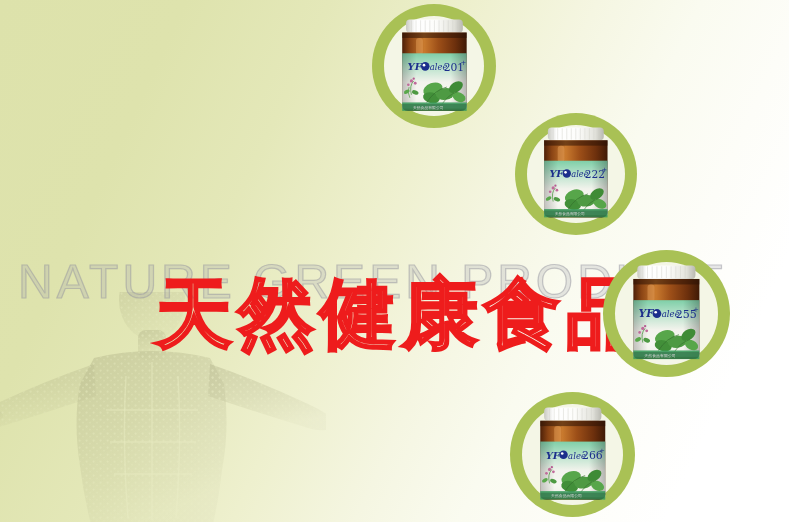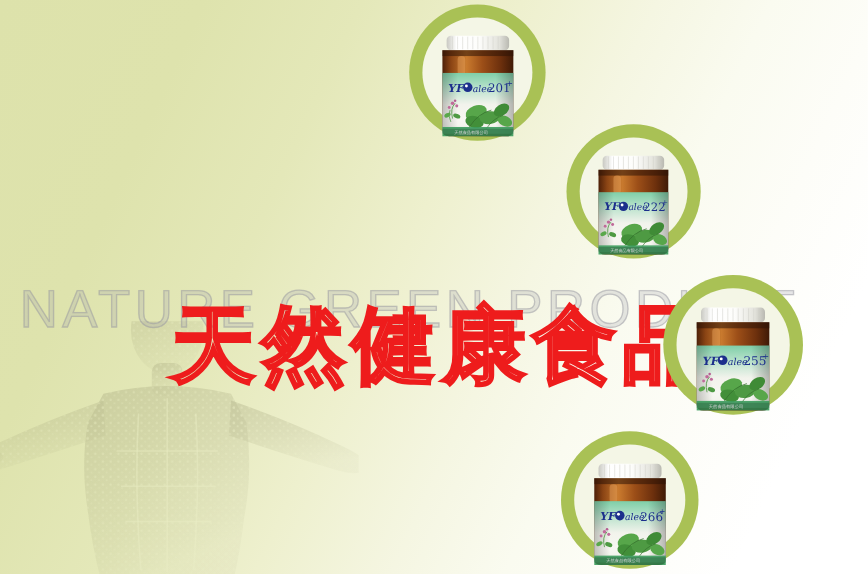--- a/index.html
+++ b/index.html
@@ -74,21 +74,21 @@
     user-select: none;
     margin-left: 36px;
   }
 
   
   .product {
     position: absolute;
     border-radius: 50%;
     background: #a9c155;
     display: flex;
-    align-items: flex-end;
+    align-items: center;
     justify-content: center;
   }
   .product .inner-disc {
     position: absolute;
     border-radius: 50%;
     background: #f4f6e6;
     left: 9.5%;
     top: 9.5%;
     width: 81%;
     height: 81%;

